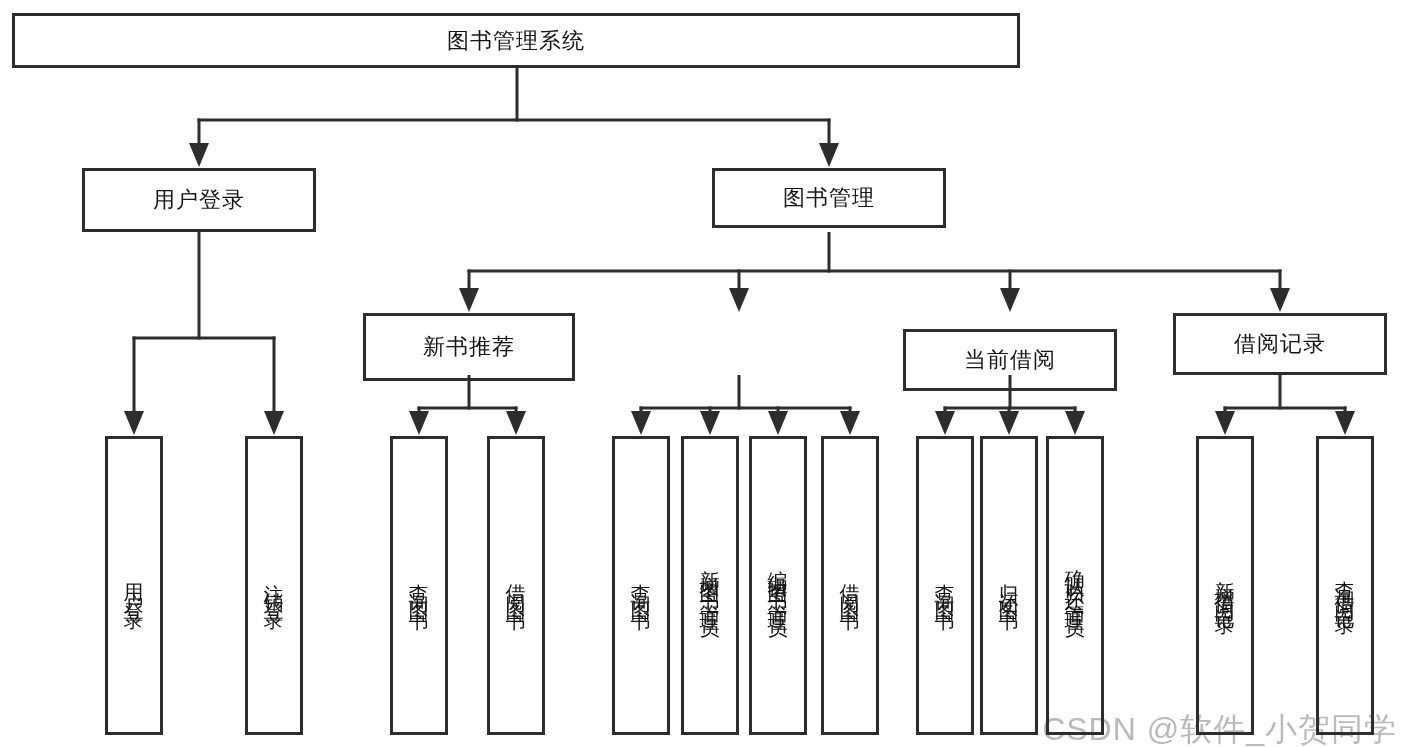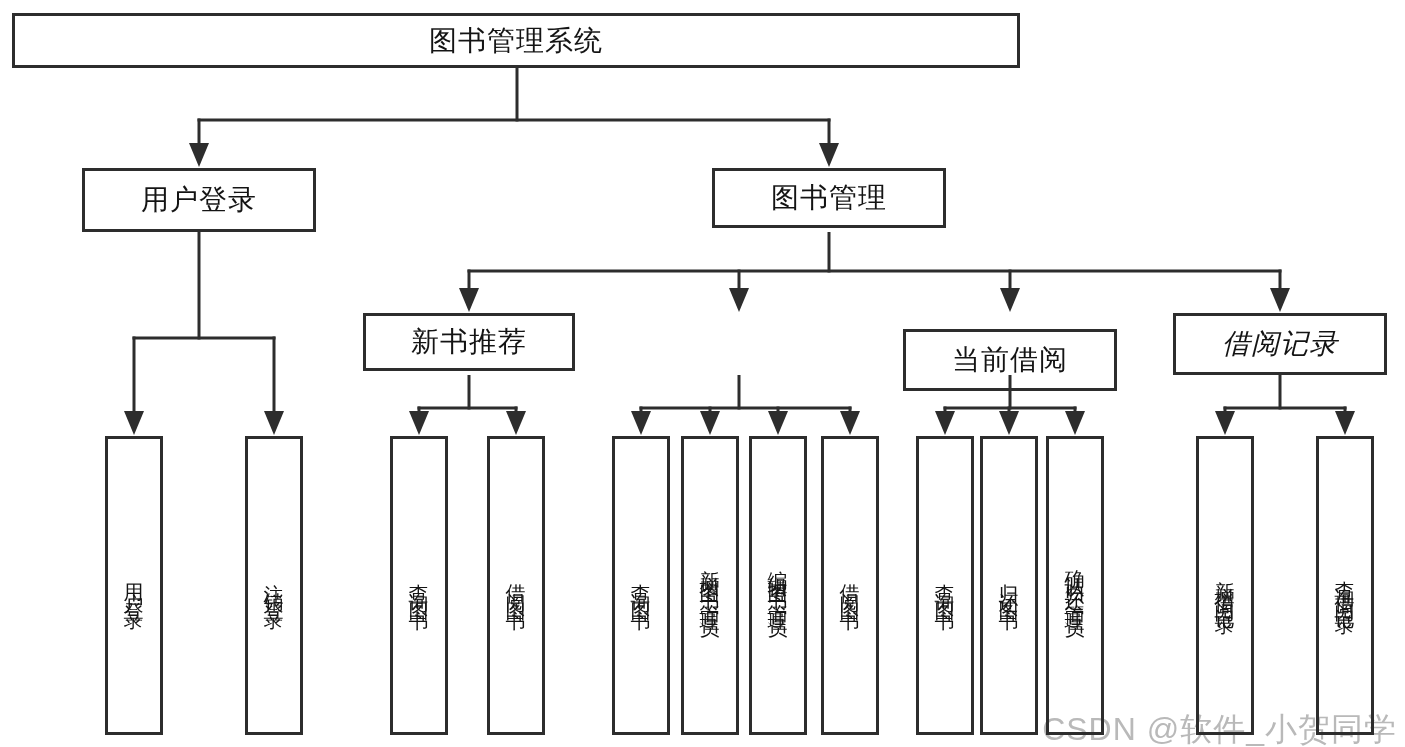--- a/index.html
+++ b/index.html
@@ -38,43 +38,43 @@
     position: absolute;
     box-sizing: border-box;
     border: 3px solid #2d2d2d;
     background: transparent;
     display: flex;
     align-items: center;
     justify-content: center;
     z-index: 2;
   }
   .hlabel {
-    font-size: 28px;
+    font-size: 22px;
     color: #141414;
     letter-spacing: 1px;
     white-space: nowrap;
   }
   .vtext {
     writing-mode: vertical-rl;
     text-orientation: upright;
     font-size: 20px;
     letter-spacing: 9px;
     line-height: 1.1;
     color: #141414;
   }
   .vtext.long { letter-spacing: 7px; }
 
   
   .n-root   { left: 12px;   top: 13px;  width: 1008px; height: 55px; }
   .n-login  { left: 82px;   top: 168px; width: 234px;  height: 64px; }
   .n-mgmt   { left: 712px;  top: 168px; width: 234px;  height: 60px; }
-  .n-newrec { left: 363px;  top: 313px; width: 212px;  height: 58px; }
+  .n-newrec { left: 363px;  top: 313px; width: 212px;  height: 68px; }
   .n-borrow { left: 633px;  top: 313px; width: 212px;  height: 62px; }
   .n-currnt { left: 903px;  top: 329px; width: 214px;  height: 62px; }
-  .n-record { left: 1173px; top: 313px; width: 214px;  height: 62px; font-style: italic; }
+  .n-record { left: 1173px; top: 313px; width: 214px;  height: 62px; }
   .leaf { top: 436px; width: 58px; height: 299px; }
   .l1  { left: 105px; }
   .l2  { left: 245px; }
   .l3  { left: 390px; }
   .l4  { left: 487px; }
   .l5  { left: 612px; }
   .l6  { left: 681px; }
   .l7  { left: 749px; }
   .l8  { left: 821px; }
   .l9  { left: 916px; }

